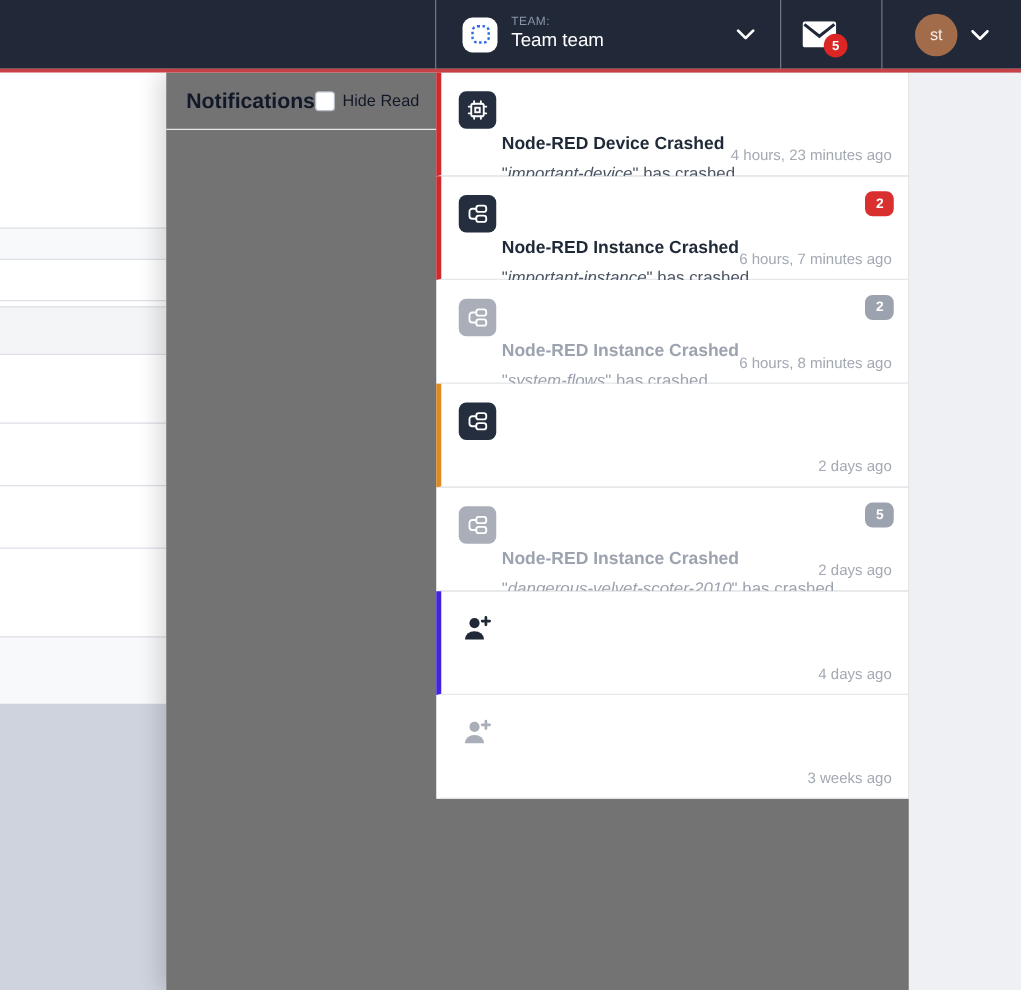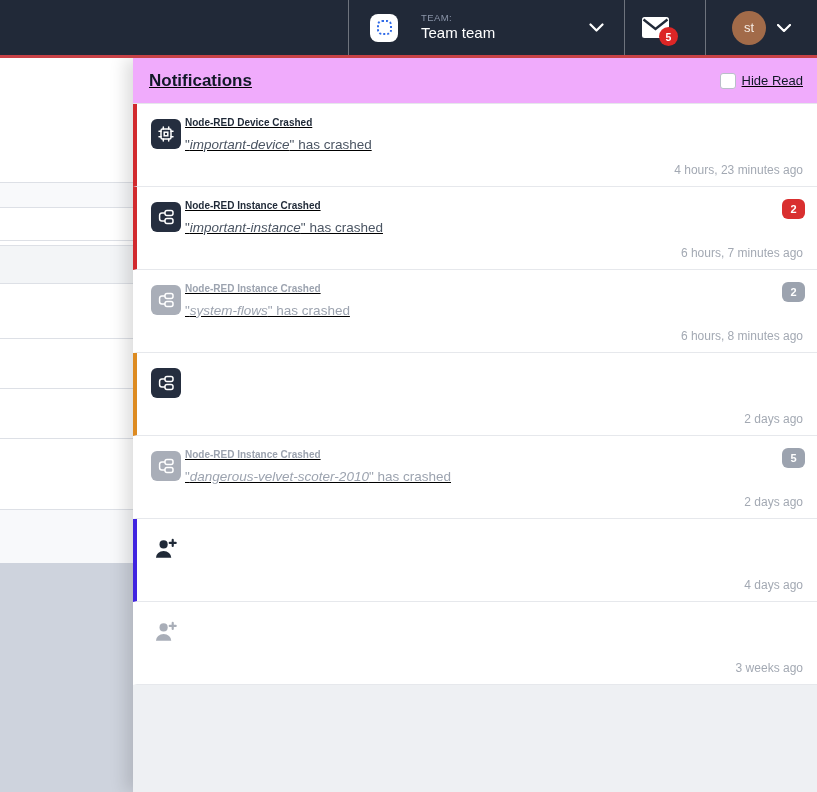--- a/index.html
+++ b/index.html
@@ -3,21 +3,21 @@
 <meta charset="utf-8">
 <style>
   * { margin:0; padding:0; box-sizing:border-box; }
   html,body { width:817px; height:792px; overflow:hidden;
     font-family:"Liberation Sans", sans-serif; background:#fff; }
 
   
   .navbar { position:absolute; left:0; top:0; width:817px; height:55px;
     background:#212938; display:flex; align-items:stretch; z-index:30; }
   .nav-spacer { flex:1; }
-  .nav-section { display:flex; align-items:center; border-left:1px solid rgba(255,255,255,.35);gap:12px; }
+  .nav-section { display:flex; align-items:center; border-left:1px solid rgba(255,255,255,.35); }
   .nav-team { width:276px; padding-left:21px; cursor:pointer; }
   .team-icon { width:28px; height:28px; background:#fff; border-radius:8px;
     display:flex; align-items:center; justify-content:center; flex:0 0 auto; }
   .team-icon-ring { width:15px; height:15px; border:2.6px dotted #2f6ae8; border-radius:5px; }
   .team-text { display:flex; flex-direction:column; margin-left:11px; line-height:1.25; }
   .team-label { font-size:9.5px; color:#8b95a9; letter-spacing:.4px; }
   .team-name { font-size:15px; color:#fff; }
   .nav-team .chev { margin-left:auto; margin-right:20px; }
   .nav-mail { width:61px; justify-content:center; position:relative; cursor:pointer; }
   .mail-badge { position:absolute; right:7px; top:27px; min-width:19px; height:19px;
@@ -30,40 +30,40 @@
   
   .redline { position:absolute; left:0; top:55px; width:817px; height:3px;
     background:#c84146; z-index:31; }
 
   
   .bg-page { position:absolute; left:0; top:58px; width:133px; bottom:0; background:#fff; z-index:1; }
   .bg-line { position:absolute; left:0; width:100%; height:1px; background:#dde0e6; }
   .bg-shade { position:absolute; left:0; width:100%; }
 
   
-  .panel { position:absolute; left:133px; top:58px; right:0; bottom:0; background:#f0abfc;
-    z-index:20; display:flex; flex-direction:column; box-shadow:-7px 0 16px rgba(0,0,0,.14);text-decoration:underline; }
+  .panel { position:absolute; left:133px; top:58px; right:0; bottom:0; background:#737373;
+    z-index:20; display:flex; box-shadow:-7px 0 16px rgba(0,0,0,.14); }
   .panel-header { height:46px; flex:0 0 auto; display:flex; align-items:center;
     padding:0 14px 0 16px; border-bottom:1px solid #e5e7eb; }
   .panel-title { font-size:17px; font-weight:bold; color:#111827; }
   .hide-read { margin-left:auto; display:flex; align-items:center; gap:6px;
     font-size:13px; color:#111827; cursor:pointer; }
   .checkbox { width:16px; height:16px; border:1.5px solid #b9bfc9; border-radius:3px; background:#fff; }
 
   .list { flex:0 0 auto; display:flex; flex-direction:column; }
   .notif { position:relative; height:83px; border-bottom:1px solid #e6e8ec;
     border-left:4px solid transparent; cursor:pointer; background:#fff; }
   .notif-icon { position:absolute; left:14px; top:15px; width:30px; height:30px;
     border-radius:6px; display:flex; align-items:center; justify-content:center; }
   .notif-icon.boxed { background:#252e3f; color:#fff; }
   .notif.read .notif-icon.boxed { background:#a9aeb8; }
   .notif-icon.plain { color:#1f2937; }
   .notif.read .notif-icon.plain { color:#a9aeb8; }
   .notif-content { margin-left:48px; padding-top:13px; padding-right:60px; }
-  .notif-title { font-size:10px; font-weight:bold; color:#1f2937; line-height:1.25; }
+  .notif-title { font-size:14px; font-weight:bold; color:#1f2937; line-height:1.25;margin-top:35px; }
   .notif-body { margin-top:6px; font-size:13.5px; color:#4b5563; line-height:1.3; }
   .notif.read .notif-title, .notif.read .notif-body { color:#9ca3af; }
   .notif-time { position:absolute; right:14px; bottom:9px; font-size:12px; color:#a3a9b3; }
   .notif-badge { position:absolute; right:12px; top:12px; min-width:23px; height:20px;
     padding:0 7px; border-radius:6px; color:#fff; font-size:11px; font-weight:bold;
     display:flex; align-items:center; justify-content:center; }
   .filler { flex:1; background:#eef0f3; }
 </style>
 </head>
 <body>

